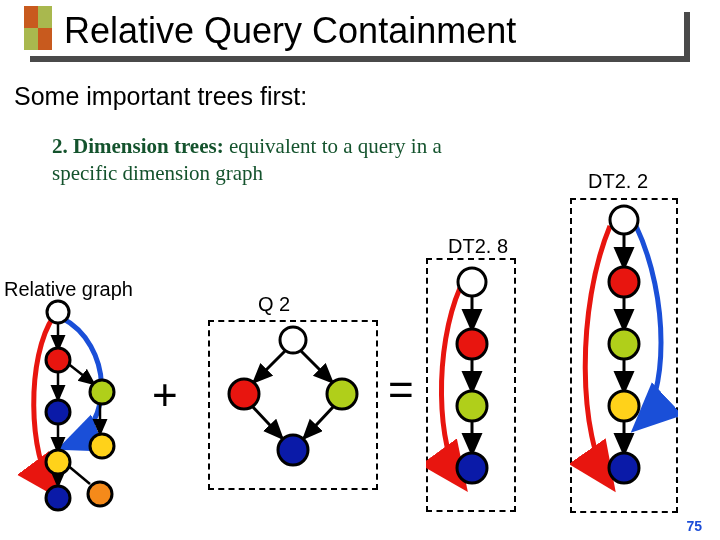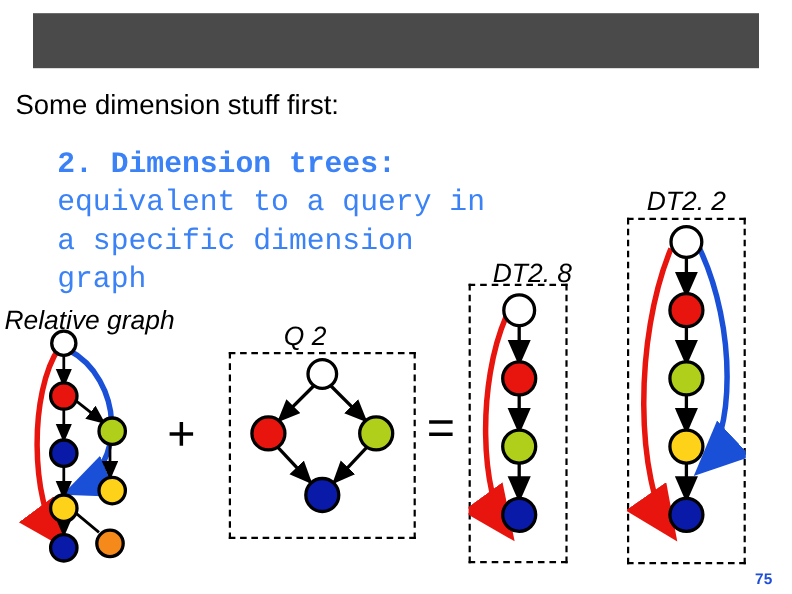--- a/index.html
+++ b/index.html
@@ -7,36 +7,45 @@
   .title-bar { position: relative; height: 72px; }
   .shadow-bar { position: absolute; left: 30px; top: 12px; width: 660px; height: 50px; background: #4a4a4a; }
   .main-bar { position: absolute; left: 24px; top: 6px; width: 660px; height: 50px; background: #fff; display: flex; align-items: center; }
   .accent { position: absolute; left: 0; top: 0; width: 28px; height: 44px; }
   .accent .a1 { position: absolute; left: 0; top: 0; width: 14px; height: 22px; background: #c85a1e; }
   .accent .a2 { position: absolute; left: 14px; top: 0; width: 14px; height: 22px; background: #a9b84e; }
   .accent .a3 { position: absolute; left: 0; top: 22px; width: 14px; height: 22px; background: #a9b84e; }
   .accent .a4 { position: absolute; left: 14px; top: 22px; width: 14px; height: 22px; background: #c85a1e; }
   .title-text { font-size: 36px; font-weight: normal; margin-left: 40px; color: #000; }
   .subtitle { font-size: 25px; color: #000; margin: 10px 0 0 14px; }
-  .item-text { font-family: Liberation Mono, monospace; font-size: 27px; color: #3b82f6; margin: 22px 0 0 52px; line-height: 1.3; width: 420px; }
+  .item-text { font-family: Liberation Serif, serif; font-size: 21px; color: #14532d; margin: 22px 0 0 52px; line-height: 1.3; width: 420px; }
   .item-text .bold { font-weight: bold; }
-  .label { font-family: "Comic Sans MS", cursive, sans-serif; font-size: 24px; color: #000; position: absolute; font-style: italic; }
+  .label { font-family: "Comic Sans MS", cursive, sans-serif; font-size: 20px; color: #000; position: absolute; }
   .op { font-family: "Comic Sans MS", cursive, sans-serif; font-size: 44px; color: #000; position: absolute; }
   .page-num { position: absolute; right: 18px; bottom: 6px; font-size: 14px; color: #1d4ed8; font-weight: bold; }
   svg { position: absolute; }
   .dashed-box { position: absolute; border: 2px dashed #000; }
 </style>
 </head>
 <body>
 
 <div class="title-bar">
   <div class="shadow-bar"></div>
+  <div class="main-bar">
+    <div class="accent">
+      <div class="a1"></div>
+        <div class="a2"></div>
+        <div class="a3"></div>
+        <div class="a4"></div>
+    </div>
+    <div class="title-text">Relative Query Containment</div>
+  </div>
 </div>
 
-<div class="subtitle">Some dimension stuff first:</div>
+<div class="subtitle">Some important trees first:</div>
 
 <div class="item-text">
   <span class="bold">2.</span>
   <span class="bold">Dimension trees:</span><span> equivalent to a query in a specific dimension graph</span>
 </div>
 
 <div class="label" style="left:588px; top:170px;">DT2. 2</div>
 <div class="label" style="left:448px; top:235px;">DT2. 8</div>
 <div class="label" style="left:4px; top:278px;">Relative graph</div>
 <div class="label" style="left:258px; top:293px;text-align:center;">Q 2</div>

